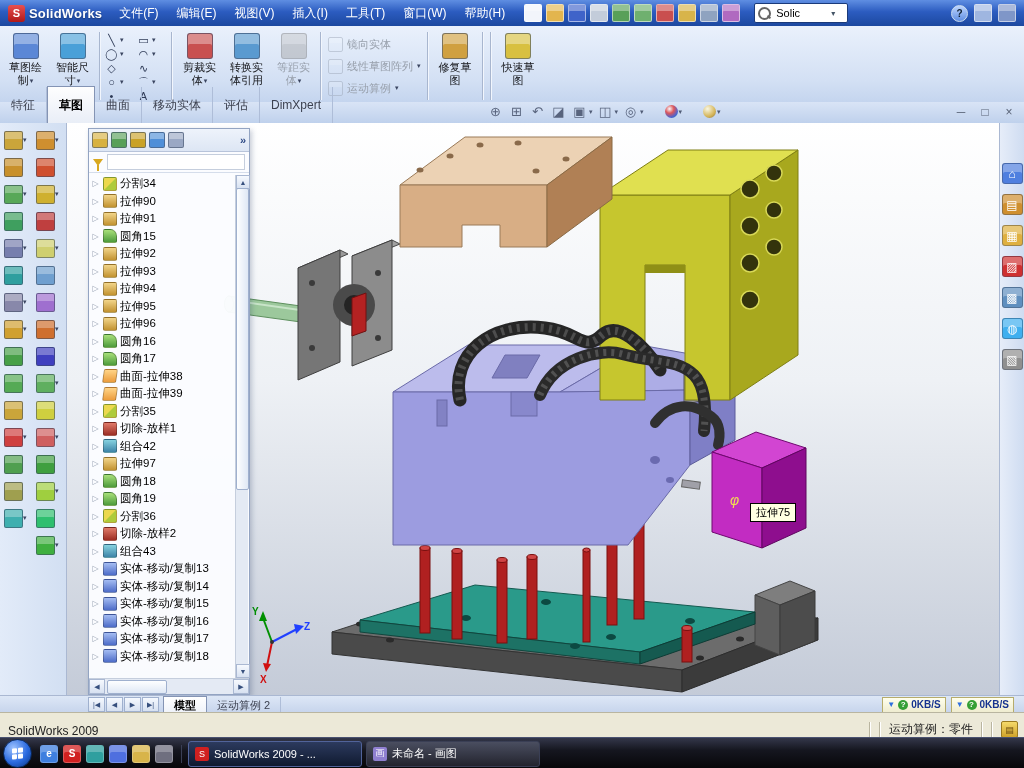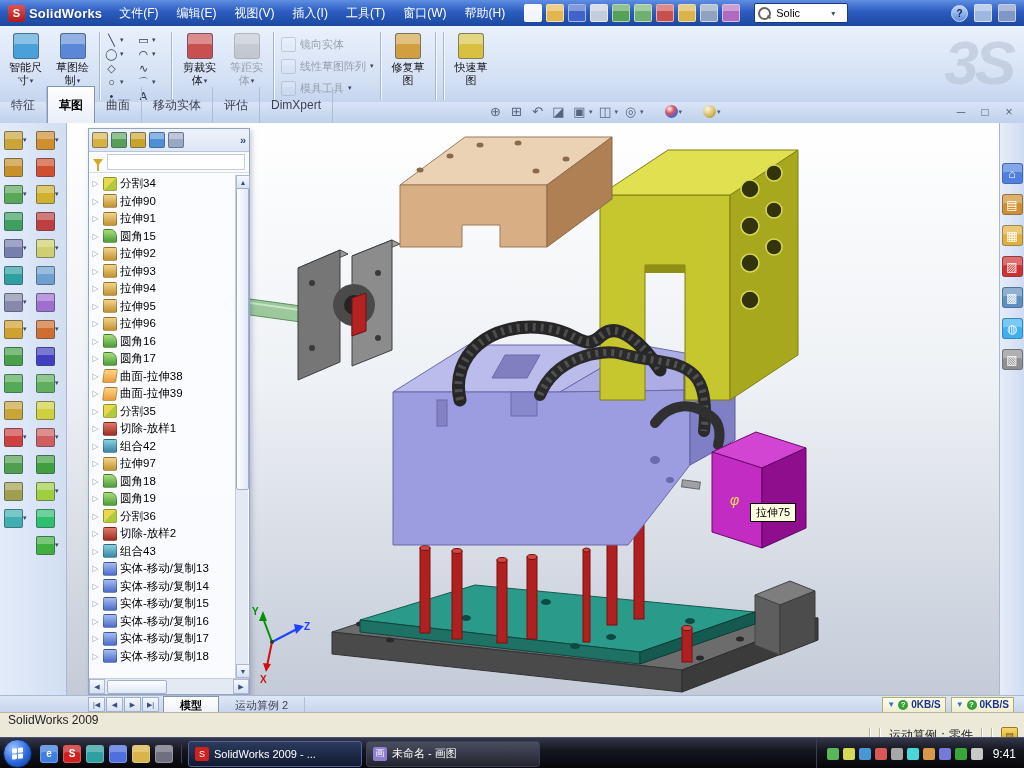--- a/index.html
+++ b/index.html
@@ -124,32 +124,32 @@
   
   .tooltip{position:absolute;left:750px;top:380px;background:#ffffe1;border:1px solid #000;
     font-size:11px;padding:1px 5px;color:#000;z-index:30;}
 
   
   .bottomrow{position:absolute;left:0;top:695px;width:1024px;height:17px;
     background:linear-gradient(#dde7f6,#c6d4ec);border-top:1px solid #aab8d2;display:flex;align-items:center;}
   .nav-btns{display:flex;gap:1px;margin-left:88px;}
   .nav-btn{width:15px;height:13px;font-size:7px;display:flex;align-items:center;justify-content:center;
     background:linear-gradient(#f4f8fe,#d7e1f1);border:1px solid #9fb0ce;color:#37507e;}
-  .btab{height:16px;padding:0 16px;display:flex;align-items:center;font-size:11px;color:#3c4150;border-right:1px solid #aebdd8;}
+  .btab{height:16px;padding:0 10px;display:flex;align-items:center;font-size:11px;color:#3c4150;border-right:1px solid #aebdd8;}
   .btab.active{background:linear-gradient(#ffffff,#eef2f9);border:1px solid #8494b4;border-bottom:none;font-weight:bold;color:#000;}
   .net-chips{margin-left:auto;display:flex;align-items:center;gap:5px;padding-right:10px;}
   .chip{display:flex;align-items:center;height:14px;background:linear-gradient(#ffffec,#efecd0);
     border:1px solid #b6ac6c;padding:0 4px;gap:3px;font-size:10px;font-weight:bold;color:#16338f;}
   .chip .dn{color:#2f6fdf;font-size:8px;}
   .chip .qm{width:10px;height:10px;border-radius:50%;background:#35a035;color:#fff;font-size:8px;
     display:flex;align-items:center;justify-content:center;font-weight:bold;}
 
   
   .statusbar{position:absolute;left:0;top:712px;width:1024px;height:25px;background:#ece9d8;
-    border-top:1px solid #b9b5a0;display:flex;align-items:flex-start;font-size:12px;color:#222;flex-direction:column;}
+    border-top:1px solid #b9b5a0;display:flex;align-items:flex-end;font-size:12px;color:#222;}
   .sb-left{padding-left:8px;}
   .sb-right{margin-left:auto;display:flex;align-items:center;gap:8px;padding-right:6px;}
   .sb-sep{width:1px;height:16px;background:#b9b5a0;border-right:1px solid #fff;}
   .sb-note{width:15px;height:15px;border-radius:2px;background:linear-gradient(#f5d96a,#cfa32a);
     border:1px solid #9a7a20;display:flex;align-items:center;justify-content:center;font-size:9px;color:#6a4a10;}
 
   
   .taskbar{position:absolute;left:0;top:737px;width:1024px;height:31px;
     background:linear-gradient(180deg,#34374a 0%,#15161f 40%,#060608 100%);
     display:flex;align-items:center;border-top:1px solid #4a5270;}
@@ -229,33 +229,33 @@
       <div class="tr-icon">?</div>
       <div class="q-icon" style="background:#9fb6e0"></div>
       <div class="q-icon" style="background:#7f96c8"></div>
     </div>
   </div>
 
   <div class="toolbar">
     <div style="display:flex">
 
         <div class="bigbtn">
+          <span class="bigicon" style="background: rgb(91, 135, 214);"></span>
+          <span class="bl">草图绘</span>
+          <span class="bl">
+            <span>制</span>
+            <span class="mini-arrow">▾</span>
+          </span>
+        </div>
+
+        <div class="bigbtn">
           <span class="bigicon" style="background: rgb(74, 160, 216);"></span>
           <span class="bl">智能尺</span>
           <span class="bl">
             <span>寸</span>
-            <span class="mini-arrow">▾</span>
-          </span>
-        </div>
-
-        <div class="bigbtn">
-          <span class="bigicon" style="background: rgb(91, 135, 214);"></span>
-          <span class="bl">草图绘</span>
-          <span class="bl">
-            <span>制</span>
             <span class="mini-arrow">▾</span>
           </span>
         </div>
       </div>
     <div class="tb-sep"></div>
     <div class="sk-grid">
 
         <div class="gitem">
           <span class="gg">╲</span>
           <span class="mini-arrow">▾</span>
@@ -307,20 +307,27 @@
 
         <div class="bigbtn">
           <span class="bigicon" style="background: rgb(200, 80, 80);"></span>
           <span class="bl">剪裁实</span>
           <span class="bl">
             <span>体</span>
             <span class="mini-arrow">▾</span>
           </span>
         </div>
 
+        <div class="bigbtn">
+          <span class="bigicon" style="background: rgb(90, 154, 208);"></span>
+          <span class="bl">转换实</span>
+          <span class="bl">
+            <span>体引用</span>
+          </span>
+        </div>
 
         <div class="bigbtn disabled">
           <span class="bigicon" style="background: rgb(154, 164, 176);"></span>
           <span class="bl">等距实</span>
           <span class="bl">
             <span>体</span>
             <span class="mini-arrow">▾</span>
           </span>
         </div>
       </div>
@@ -334,21 +341,21 @@
         </div>
 
         <div class="stack-btn disabled">
           <span class="sicon"></span>
           <span>线性草图阵列</span>
           <span class="mini-arrow">▾</span>
         </div>
 
         <div class="stack-btn disabled">
           <span class="sicon"></span>
-          <span>模具工具</span>
+          <span>运动算例</span>
           <span class="mini-arrow">▾</span>
         </div>
       </div>
     <div class="tb-sep"></div>
     <div style="display:flex">
 
 
         <div class="bigbtn">
           <span class="bigicon" style="background: rgb(208, 160, 64);"></span>
           <span class="bl">修复草</span>
@@ -362,21 +369,20 @@
     <div style="display:flex">
 
         <div class="bigbtn">
           <span class="bigicon" style="background: rgb(216, 192, 64);"></span>
           <span class="bl">快速草</span>
           <span class="bl">
             <span>图</span>
           </span>
         </div>
       </div>
-    <div class="watermark">3S</div>
   </div>
 
   <div class="tabrow">
     <div style="display:flex;height:100%;align-items:flex-end;">
 
         <div class="tab">
           <span>特征</span>
         </div>
 
         <div class="tab active">
@@ -1100,40 +1106,15 @@
           <span class="task-label">SolidWorks 2009 - ...</span>
         </div>
 
         <div class="task-btn">
           <span class="task-icon" style="background: rgb(143, 127, 208);">
             <span>画</span>
           </span>
           <span class="task-label">未命名 - 画图</span>
         </div>
       </div>
-    <div class="tray">
-      <span style="display:flex;gap:4px;">
-
-          <span class="tray-icon" style="background: rgb(88, 184, 88);"></span>
-
-          <span class="tray-icon" style="background: rgb(216, 216, 88);"></span>
-
-          <span class="tray-icon" style="background: rgb(72, 152, 216);"></span>
-
-          <span class="tray-icon" style="background: rgb(216, 88, 88);"></span>
-
-          <span class="tray-icon" style="background: rgb(168, 168, 168);"></span>
-
-          <span class="tray-icon" style="background: rgb(72, 216, 216);"></span>
-
-          <span class="tray-icon" style="background: rgb(216, 152, 72);"></span>
-
-          <span class="tray-icon" style="background: rgb(120, 120, 216);"></span>
-
-          <span class="tray-icon" style="background: rgb(56, 168, 56);"></span>
-
-          <span class="tray-icon" style="background: rgb(200, 200, 200);"></span>
-        </span>
-      <span class="clock">9:41</span>
-    </div>
   </div>
 
 </div>
 
 </body></html>

